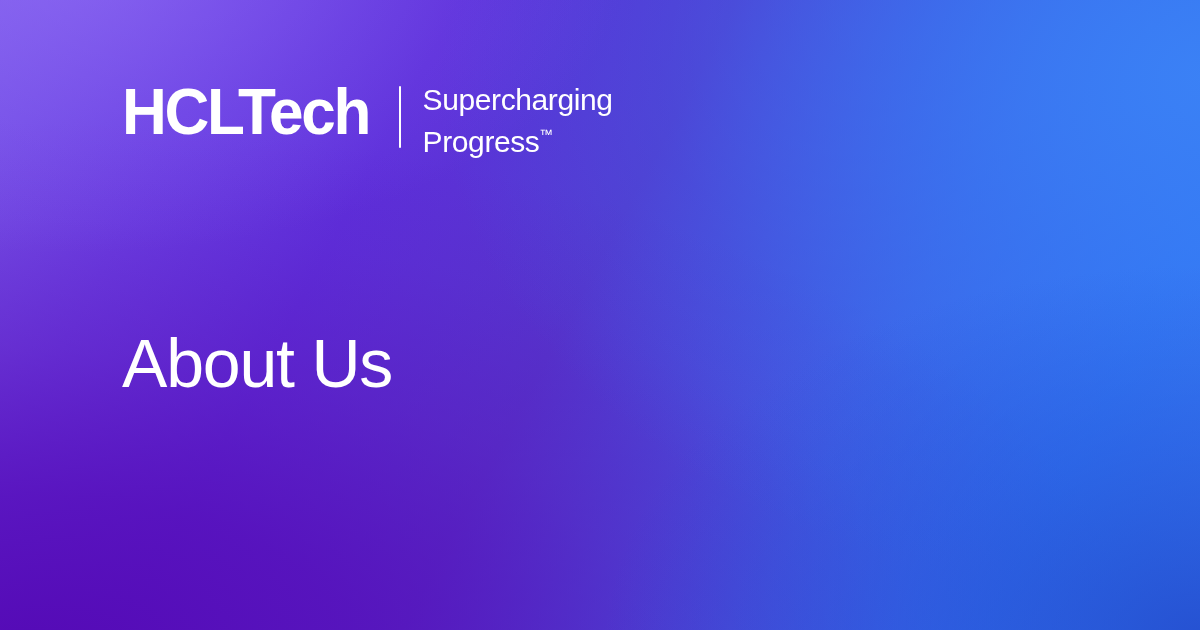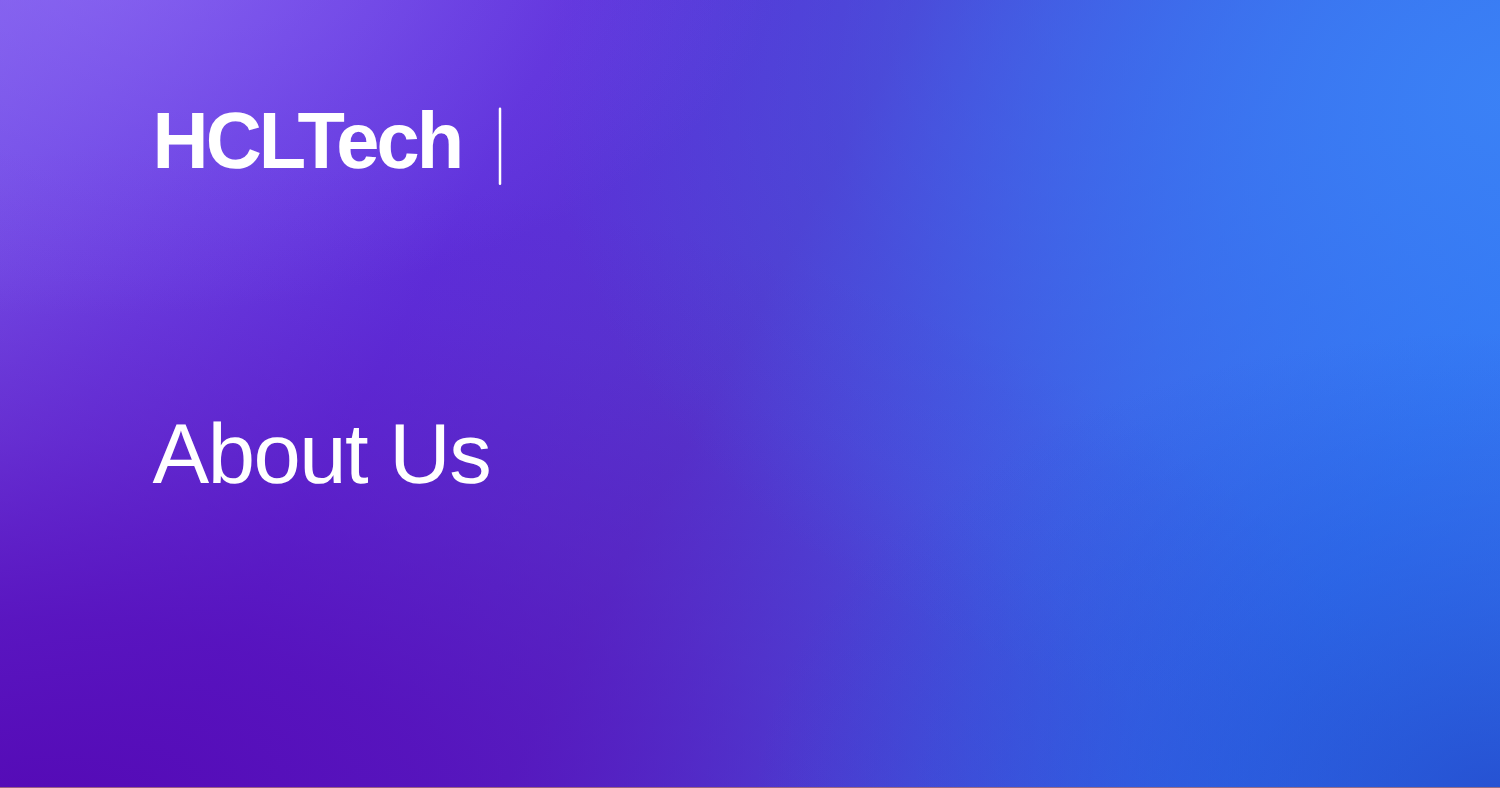--- a/index.html
+++ b/index.html
@@ -15,21 +15,21 @@
     font-family: "Liberation Sans", sans-serif;
     -webkit-font-smoothing: antialiased;
   }
 
   
   .banner {
     position: relative;
     width: 1200px;
     height: 630px;
     overflow: hidden;
-    background: #7f1d1d;
+    background: #3b82f6;
   }
 
   
   .banner__bg {
     position: absolute;
     inset: 0;
     background: linear-gradient(118deg,
         #7B56E8 0%,
         #6B3FE2 16%,
         #5E2FDA 30%,
@@ -168,18 +168,22 @@
   <div class="banner__bg-corner-br"></div>
   <div class="banner__bg-sheen"></div>
 
   <div class="banner__content">
 
     <div class="logo">
       <span class="logo__wordmark">HCLTech</span>
 
       <span class="logo__divider"></span>
 
+      <span class="logo__tagline">
+        <span class="logo__tagline-line">Supercharging</span>
+        <span class="logo__tagline-line"><span>Progress</span><span class="logo__tm">™</span></span>
+      </span>
     </div>
 
     <h1 class="headline">About Us</h1>
 
   </div>
 </div>
 
 </body></html>

